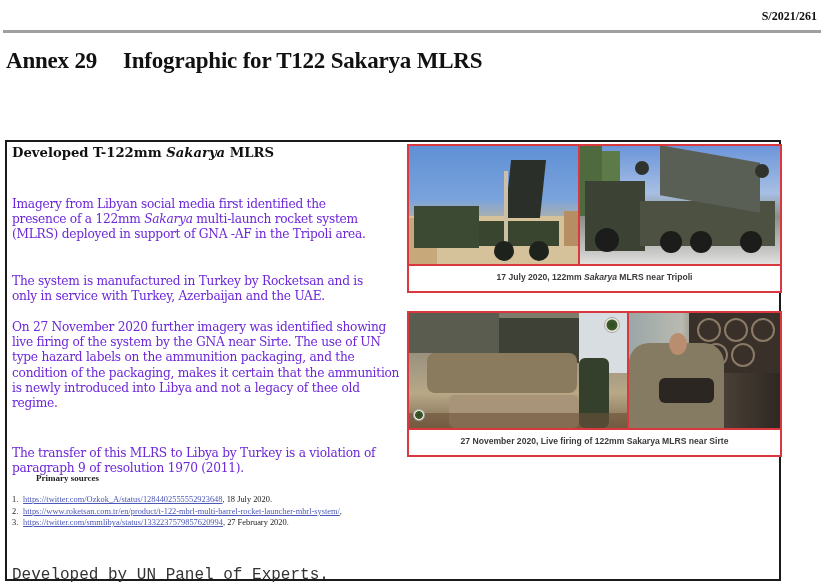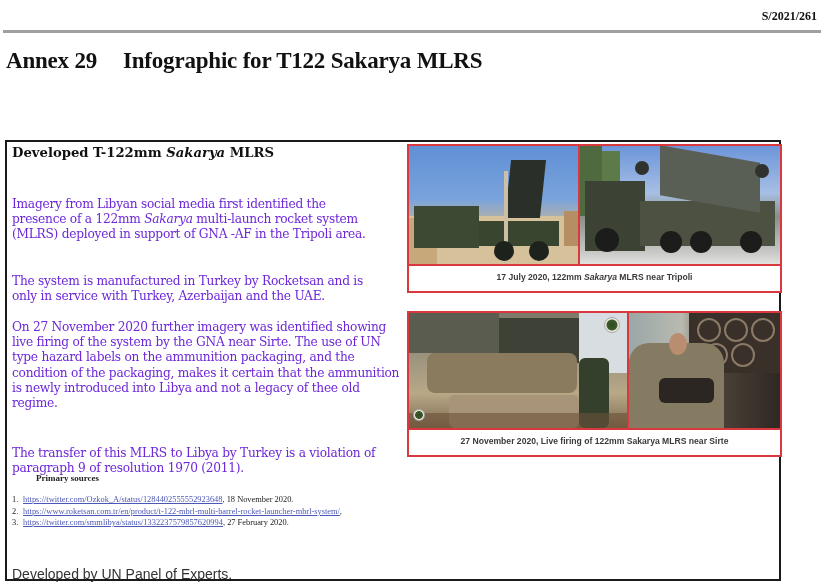--- a/index.html
+++ b/index.html
@@ -110,22 +110,22 @@
     .sources-list .num { display: inline-block; width: 9px; }
     .sources-list a {
       color: #4b57b5;
       text-decoration: underline;
     }
     .sources-list a.plain { text-decoration: none; }
     .developed {
       position: absolute;
       top: 424px;
       left: 5px;
-      font-family: Liberation Sans, sans-serif;
-      font-size: 14px;
+      font-family: Liberation Mono, monospace;
+      font-size: 16px;
       color: #333;
     }
 
     
     .panel {
       position: absolute;
       border: 2px solid #d9383f;
       box-sizing: border-box;
       background: #fff;
     }
@@ -214,21 +214,21 @@
     <p class="para p1">
       <span>Imagery from Libyan social media first identified the presence of a 122mm </span><i>Sakarya</i><span> multi-launch rocket system (MLRS) deployed in support of GNA -AF in the Tripoli area.</span>
     </p>
     <p class="para p2">The system is manufactured in Turkey by Rocketsan and is only in service with Turkey, Azerbaijan and the UAE.</p>
     <p class="para p3">On 27 November 2020 further imagery was identified showing live firing of the system by the GNA near Sirte. The use of UN type hazard labels on the ammunition packaging, and the condition of the packaging, makes it certain that the ammunition is newly introduced into Libya and not a legacy of thee old regime.</p>
     <p class="para p4">The transfer of this MLRS to Libya by Turkey is a violation of paragraph 9 of resolution 1970 (2011).</p>
   </div>
 
   <div class="sources-title">Primary sources</div>
   <ul class="sources-list">
-    <li><span class="num">1.</span> <a>https://twitter.com/Ozkok_A/status/1284402555552923648</a><span>, 18 November 2020.</span></li>
+    <li><span class="num">1.</span> <a>https://twitter.com/Ozkok_A/status/1284402555552923648</a><span>, 18 July 2020.</span></li>
     <li><span class="num">2.</span> <a>https://www.roketsan.com.tr/en/product/t-122-mbrl-multi-barrel-rocket-launcher-mbrl-system/</a><span>,</span></li>
     <li><span class="num">3.</span> <a>https://twitter.com/smmlibya/status/1332237579857620994</a><span>, 27 February 2020.</span></li>
   </ul>
 
   <div class="developed">Developed by UN Panel of Experts.</div>
 
   <div class="panel panel-1">
     <div class="photo photo-tripoli-a">
       <div class="shape" style="left:0;top:70px;width:169px;height:48px;background:#d6c29a;"></div>
       <div class="shape" style="left:0;top:72px;width:28px;height:46px;background:#c7a87a;"></div>

